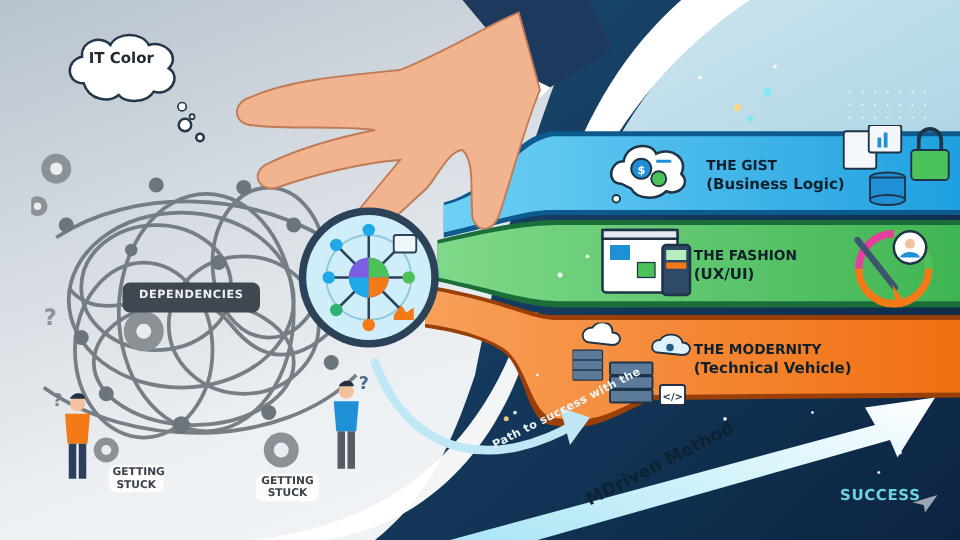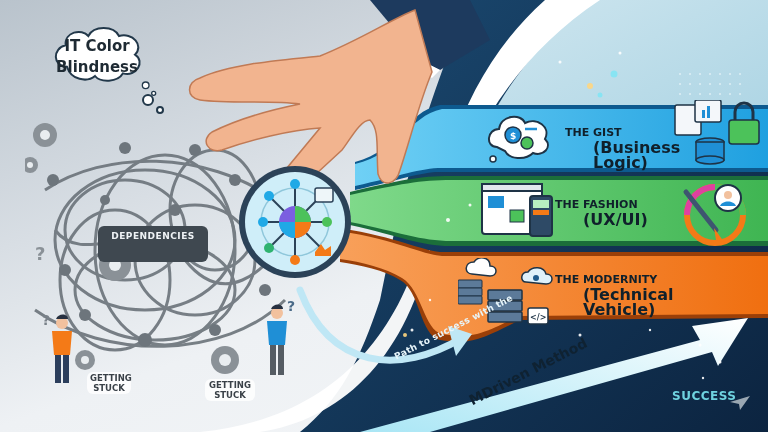--- a/index.html
+++ b/index.html
@@ -5,36 +5,36 @@
   * { margin:0; padding:0; box-sizing:border-box; }
   html, body { width:768px; height:432px; overflow:hidden; background:#e9edf1; }
   body { font-family:"DejaVu Sans", "Liberation Sans", sans-serif; }
   .canvas { position:relative; width:768px; height:432px; overflow:hidden;
     background:linear-gradient(160deg,#b9c3cc 0%,#d8dee4 35%,#eef1f4 60%,#f4f6f8 100%); }
   .abs { position:absolute; }
   svg { display:block; }
 
   .thought { left:22px; top:20px; width:150px; height:80px; }
   .thought-text { left:30px; top:36px; width:134px; text-align:center; font-weight:bold;
-    font-size:15px; line-height:21px; color:#1e2a33; }
+    font-size:12px; line-height:21px; color:#1e2a33; }
 
   .tangle { left:25px; top:110px; width:275px; height:280px; }
-  .dep-label { left:98px; top:226px; width:110px; height:36px; border-radius:6px;
+  .dep-label { left:98px; top:226px; width:110px; height:24px; border-radius:6px;
     background:#3f4850; color:#eef2f5; font-size:9px; font-weight:bold;
     text-align:center; line-height:20px; letter-spacing:0.5px; }
 
   .stuck { font-size:8.5px; font-weight:bold; color:#3a4148; text-align:center; line-height:10px;
     background:rgba(255,255,255,0.8); border-radius:6px; padding:1px 3px; }
   .stuck-1 { left:87px; top:372px; width:44px; }
   .stuck-2 { left:205px; top:379px; width:50px; }
 
   .right-bg { left:0; top:0; width:768px; height:432px; }
 
   .band-label { font-weight:bold; color:#10202b; font-size:11px; line-height:15px; }
-  .band-label .sub { font-size:16px;margin-left:28px; }
+  .band-label .sub { font-size:12px; }
   .lbl-gist { left:565px; top:125px; width:120px; }
   .lbl-fashion { left:555px; top:197px; width:120px; }
   .lbl-modern { left:555px; top:272px; width:140px; }
 
   .path-text { left:395px; top:352px; font-size:9px; color:#e8f6fb; font-weight:bold;
     transform:rotate(-27deg); transform-origin:left center; white-space:nowrap; letter-spacing:0.3px; }
   .method-text { left:470px; top:393px; font-size:14px; color:#0f2232; font-weight:bold;
     transform:rotate(-27deg); transform-origin:left center; white-space:nowrap; }
   .success-text { left:672px; top:389px; font-size:12px; color:#6fd3e0; font-weight:bold; letter-spacing:0.5px; }
 
@@ -145,21 +145,20 @@
     </g>
   </svg>
 
   <svg class="abs thought" viewBox="0 0 150 120" width="150" height="120">
     <path d="M30 70 C8 70 8 42 28 38 C26 18 52 12 62 24 C70 8 100 8 108 24 C128 18 146 38 132 52 C148 62 134 86 114 80 C106 94 80 94 72 84 C60 94 36 90 30 70 Z" fill="#ffffff" stroke="#22384a" stroke-width="3"></path>
     <circle cx="148" cy="98" r="5" fill="#fff" stroke="#22384a" stroke-width="2"></circle>
     <circle cx="160" cy="110" r="3" fill="#fff" stroke="#22384a" stroke-width="2"></circle>
   </svg>
   <div class="abs thought-text">
     <div>IT Color</div>
-    <div>Blindness</div>
   </div>
   <svg class="abs" style="left:140px;top:92px" width="30" height="24">
     <circle cx="8" cy="8" r="5" fill="#fff" stroke="#22384a" stroke-width="2"></circle>
     <circle cx="20" cy="18" r="3" fill="#fff" stroke="#22384a" stroke-width="2"></circle>
   </svg>
 
   <svg class="abs tangle" viewBox="0 0 275 280" width="275" height="280">
     <g fill="none" stroke="#6b737a" stroke-width="3" opacity="0.9">
       <ellipse cx="120" cy="130" rx="90" ry="70"></ellipse>
       <ellipse cx="140" cy="140" rx="70" ry="95"></ellipse>

